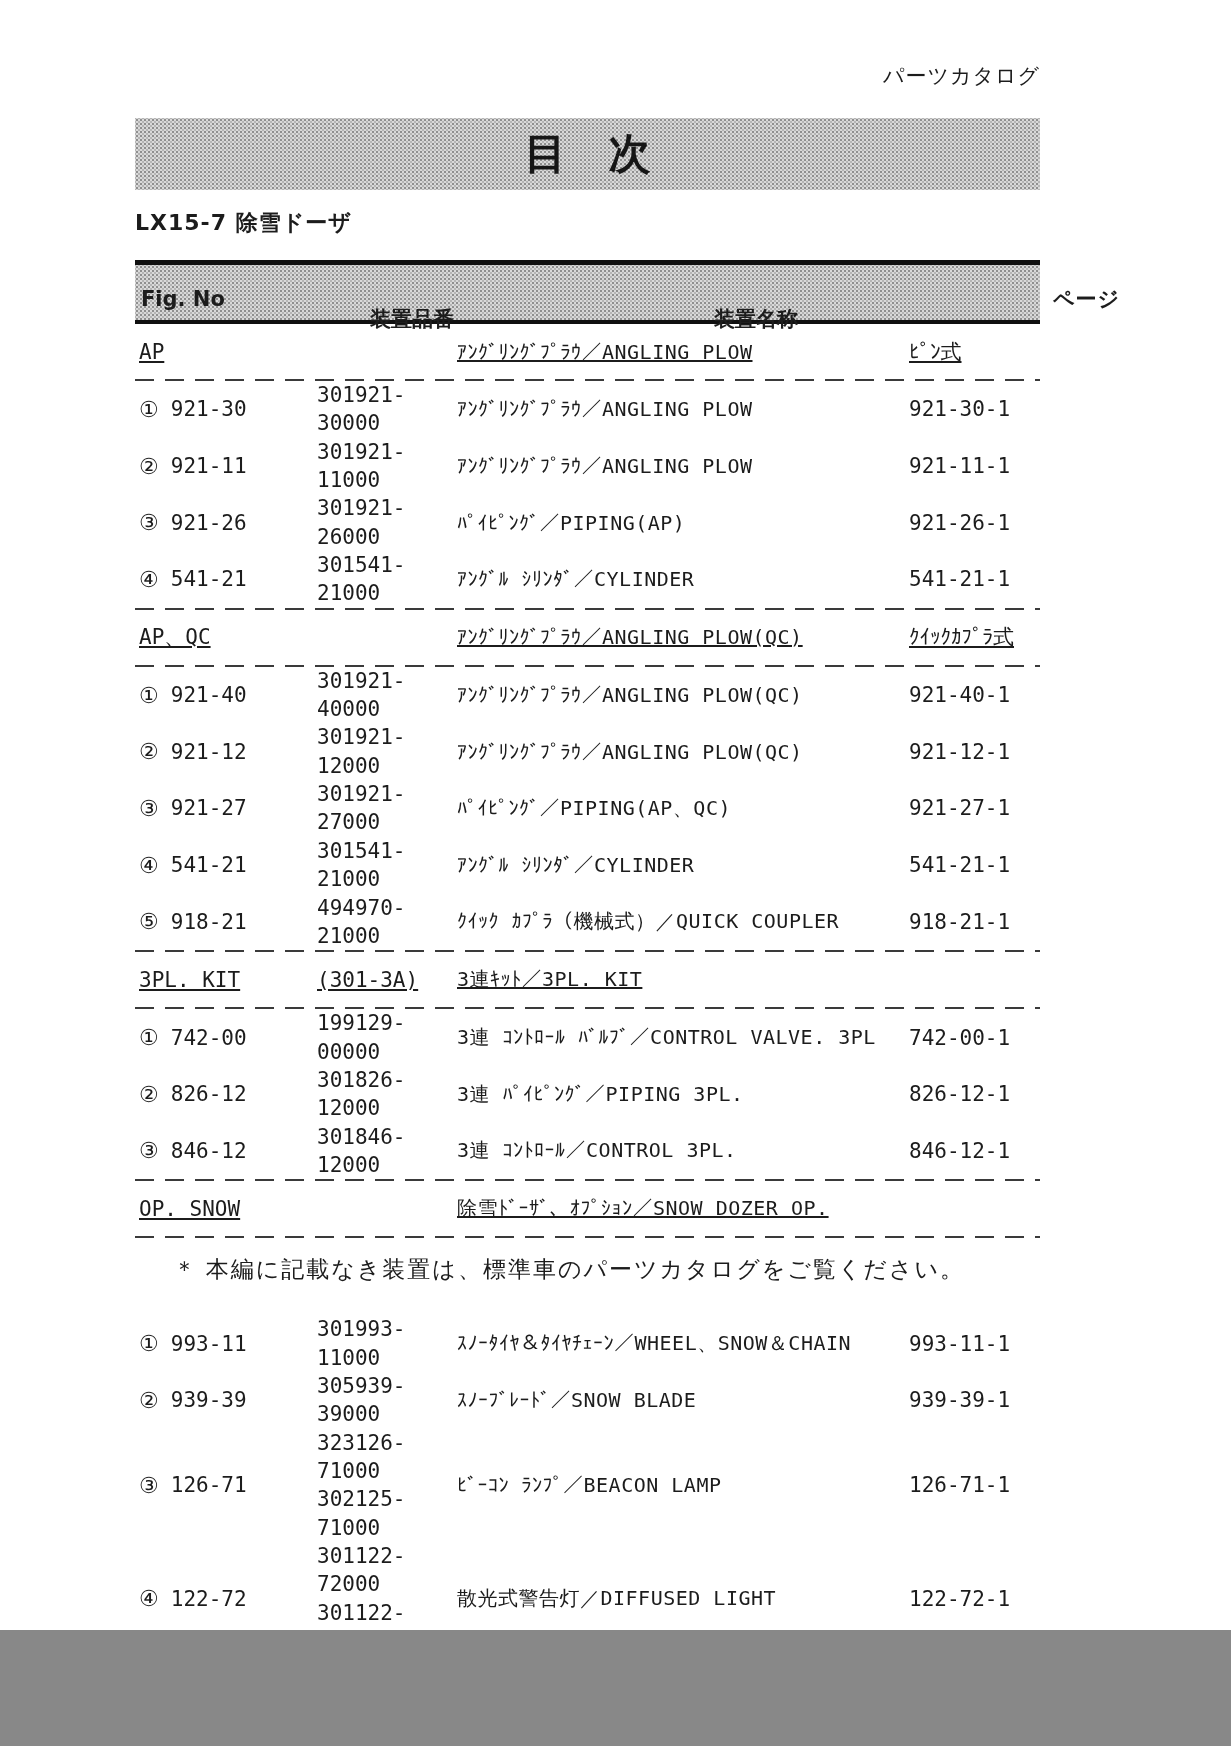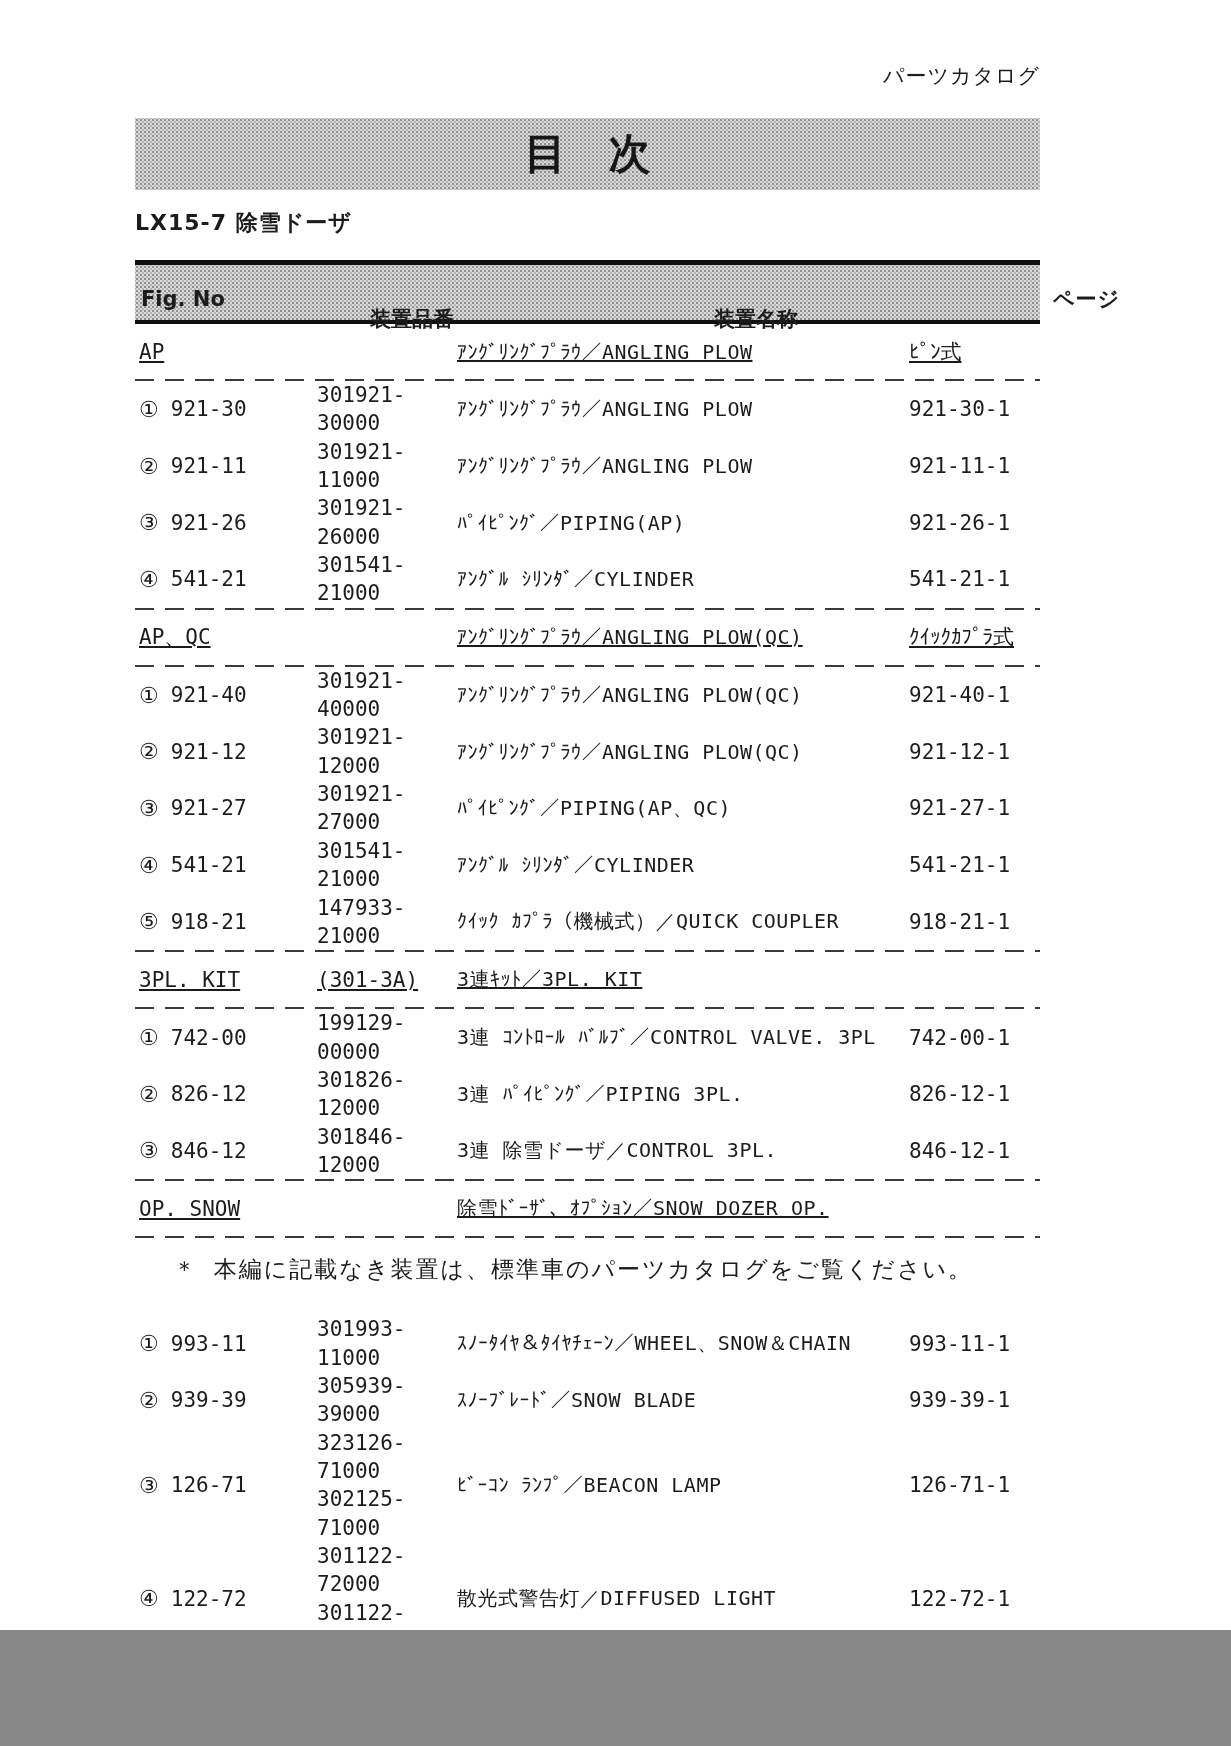--- a/index.html
+++ b/index.html
@@ -90,21 +90,21 @@
     height: 2px;
     background-image: linear-gradient(90deg, #3a3a3a 62%, rgba(0,0,0,0) 0);
     background-size: 30px 2px;
     background-repeat: repeat-x;
   }
 
   .note {
     padding: 16px 0 30px 38px;
     font-size: 23px;
     letter-spacing: 2px;
-    font-family: Liberation Mono, monospace;
+    font-family: Liberation Serif, serif;
   }
 
   .footer {
     margin-top: 46px;
     text-align: center;
     font-size: 22px;
     font-family: "DejaVu Sans", "Liberation Sans", sans-serif;
   }
 </style>
 </head>
@@ -214,21 +214,21 @@
             </div>
             <div class="cell part">301541-21000</div>
             <div class="cell name">ｱﾝｸﾞﾙ ｼﾘﾝﾀﾞ／CYLINDER</div>
             <div class="cell pagecol">541-21-1</div>
           </div>
           <div class="row">
             <div class="cell fig">
               <span class="circ">⑤</span>
               <span>918-21</span>
             </div>
-            <div class="cell part">147933-21000</div>
+            <div class="cell part">494970-21000</div>
             <div class="cell name">ｸｲｯｸ ｶﾌﾟﾗ（機械式）／QUICK COUPLER</div>
             <div class="cell pagecol">918-21-1</div>
           </div>
           <div class="sep"></div>
           <div class="row section">
             <div class="cell fig">3PL. KIT</div>
             <div class="cell part">(301-3A)</div>
             <div class="cell name">3連ｷｯﾄ／3PL. KIT</div>
             <div class="cell pagecol"></div>
           </div>
@@ -250,21 +250,21 @@
             <div class="cell part">301826-12000</div>
             <div class="cell name">3連 ﾊﾟｲﾋﾟﾝｸﾞ／PIPING 3PL.</div>
             <div class="cell pagecol">826-12-1</div>
           </div>
           <div class="row">
             <div class="cell fig">
               <span class="circ">③</span>
               <span>846-12</span>
             </div>
             <div class="cell part">301846-12000</div>
-            <div class="cell name">3連 除雪ドーザ／CONTROL 3PL.</div>
+            <div class="cell name">3連 ｺﾝﾄﾛｰﾙ／CONTROL 3PL.</div>
             <div class="cell pagecol">846-12-1</div>
           </div>
           <div class="sep"></div>
           <div class="row section">
             <div class="cell fig">OP. SNOW</div>
             <div class="cell part"></div>
             <div class="cell name">除雪ﾄﾞｰｻﾞ、ｵﾌﾟｼｮﾝ／SNOW DOZER OP.</div>
             <div class="cell pagecol"></div>
           </div>
           <div class="sep"></div>

